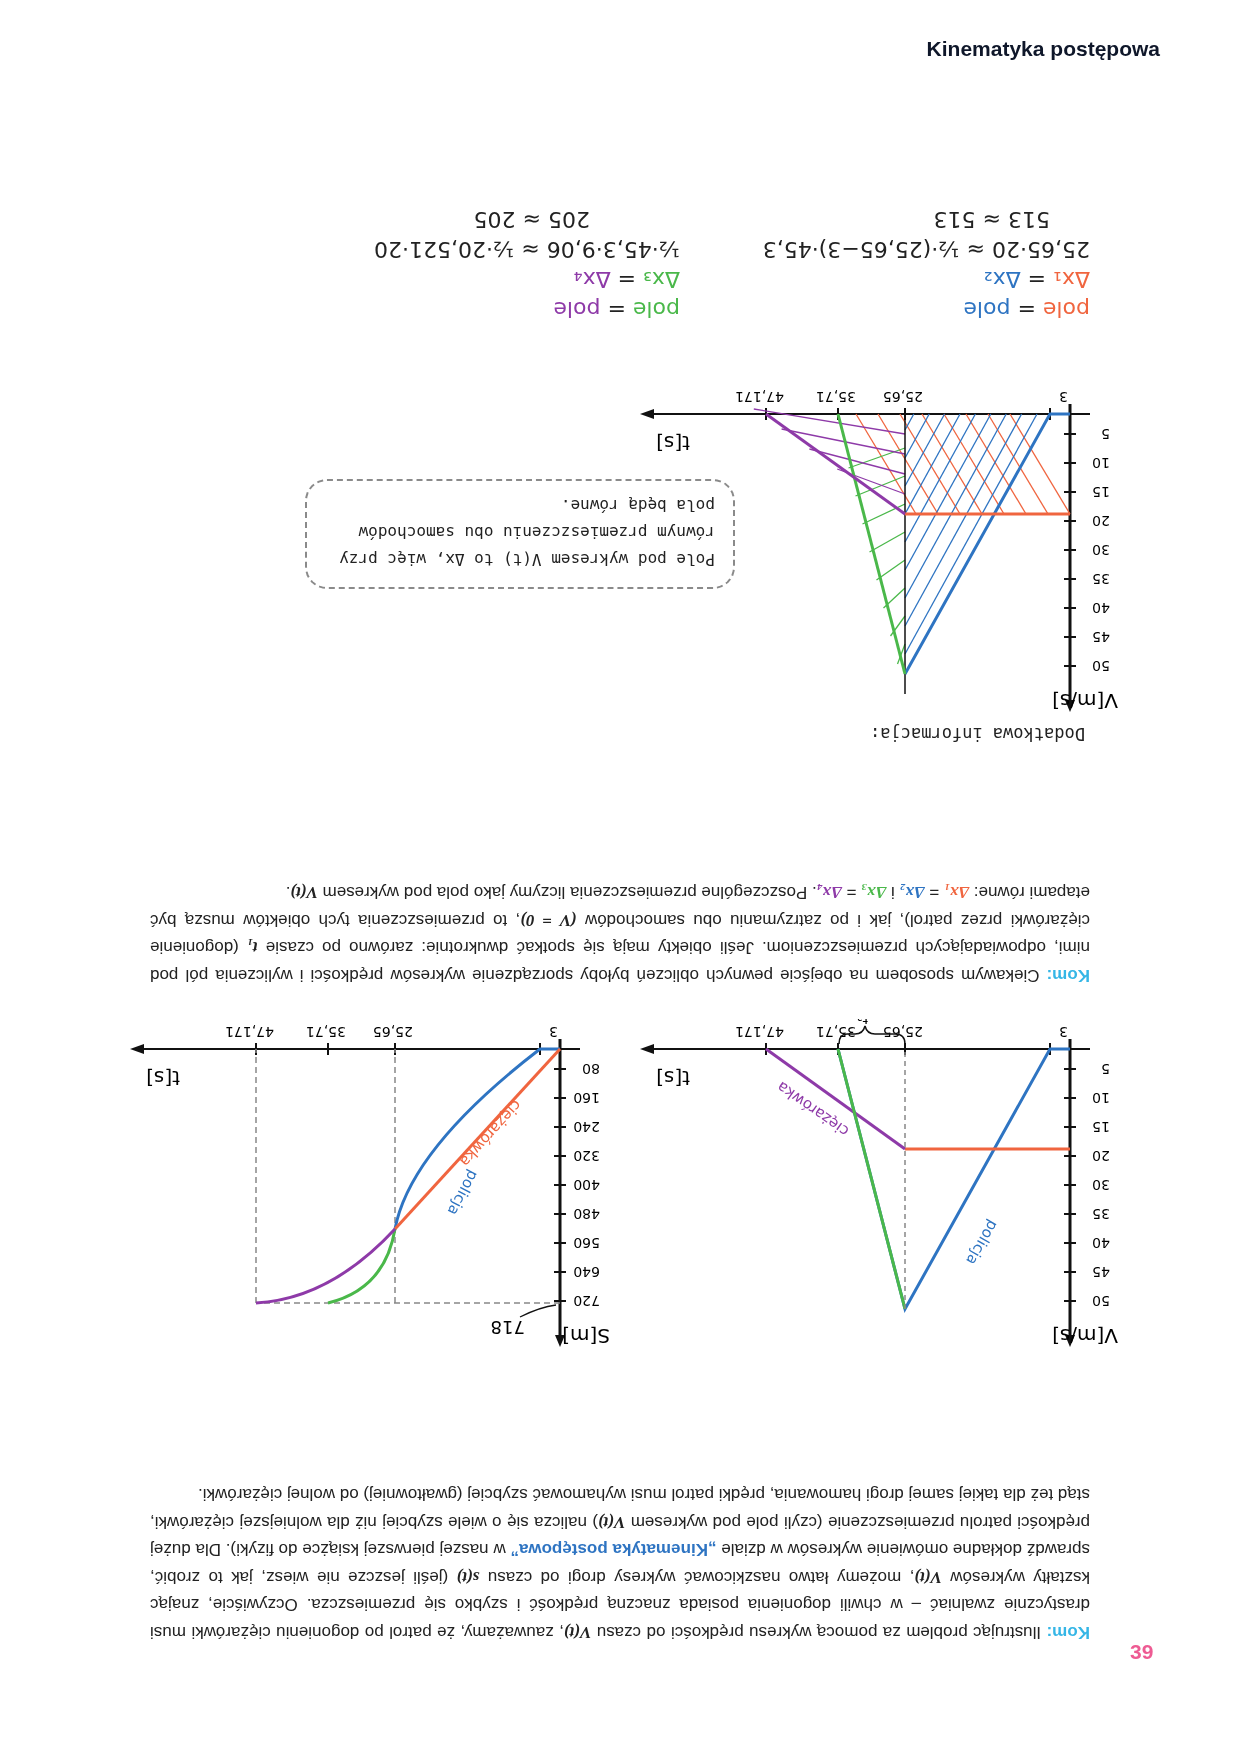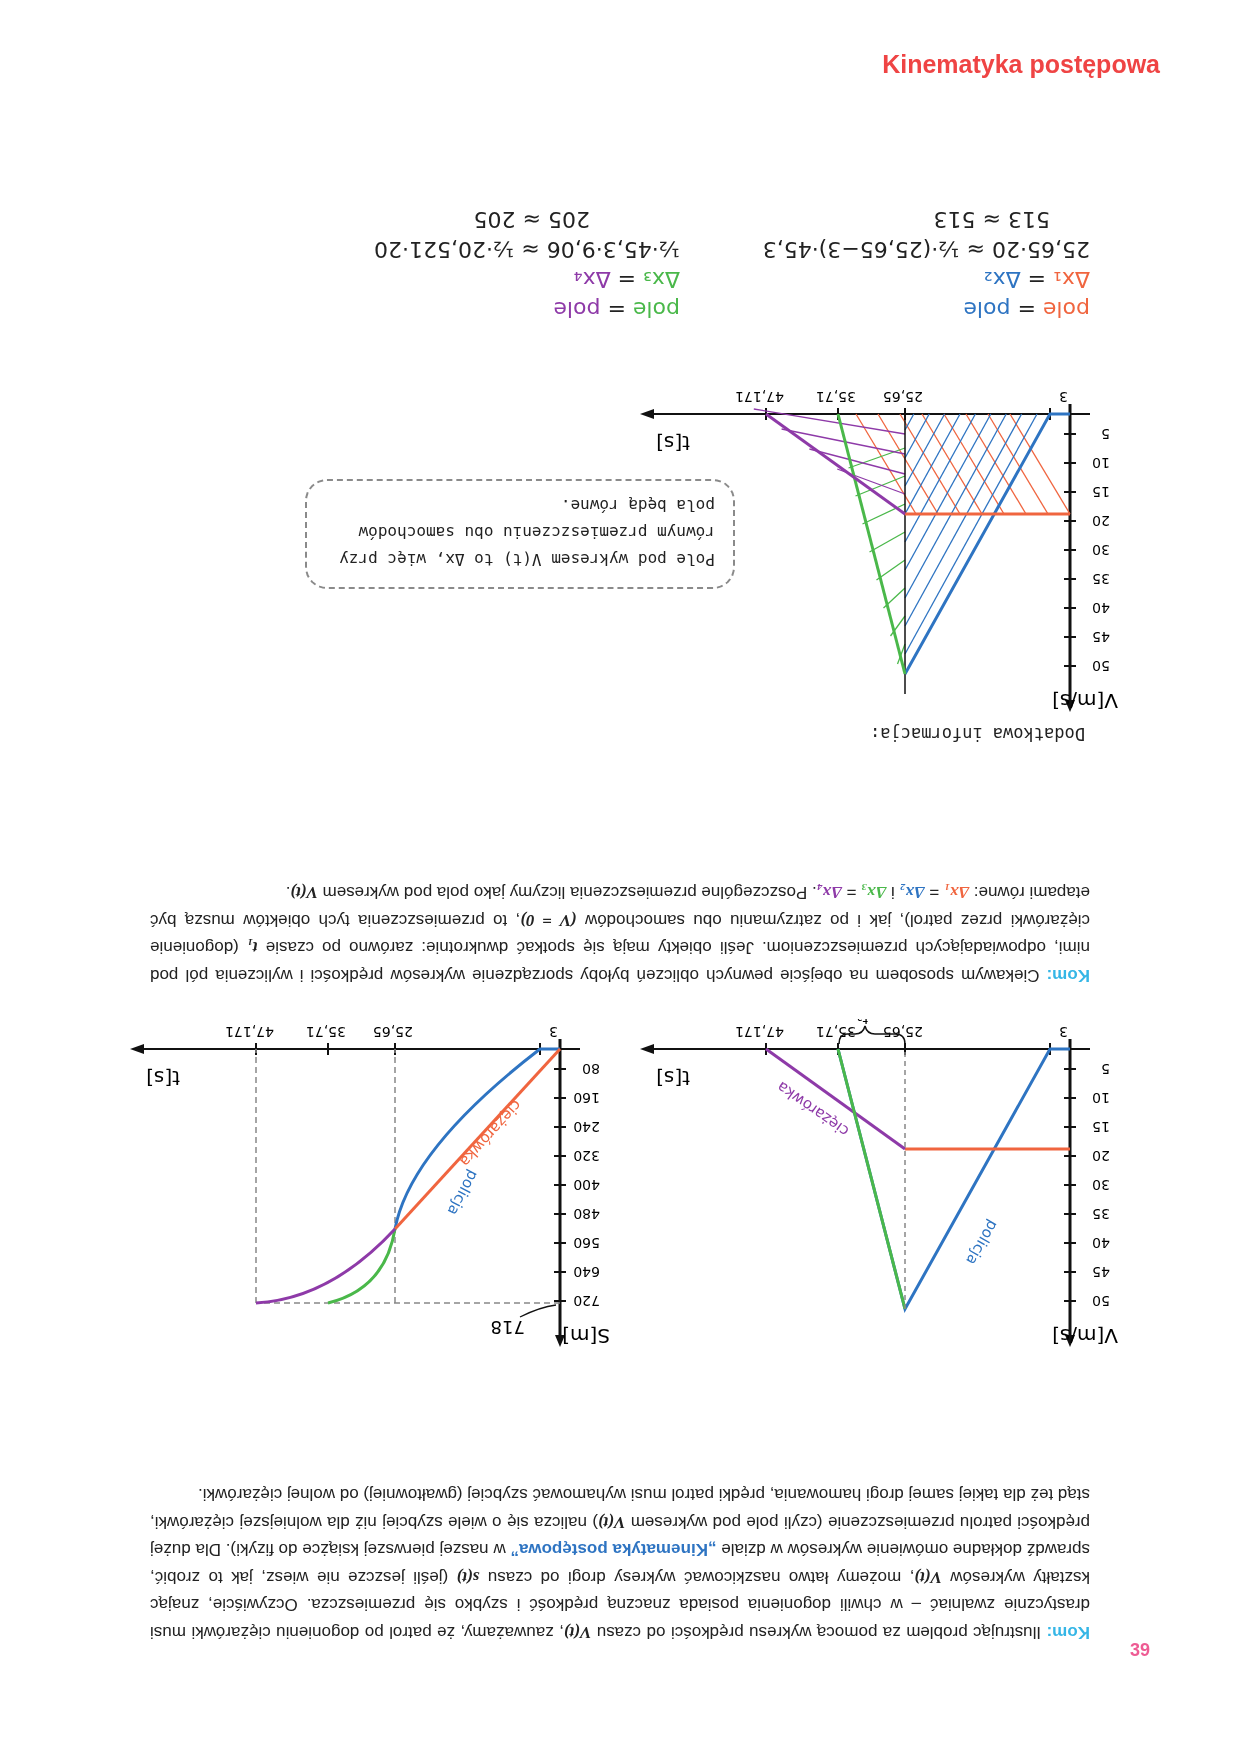--- a/index.html
+++ b/index.html
@@ -1,18 +1,18 @@
 <!DOCTYPE html>
 <html><head>
 <meta charset="utf-8">
 <style>
   html,body{margin:0;padding:0;background:#fff;}
   body{width:1240px;height:1754px;position:relative;overflow:hidden;font-family:"DejaVu Sans","Liberation Sans",sans-serif;color:#222;}
-  .header{position:absolute;top:50px;right:80px;color:#ef4444;font-weight:bold;font-size:25px;font-family:"Liberation Sans",sans-serif;}
-  .pagenum{position:absolute;top:1640px;left:1130px;color:#ee5b93;font-weight:bold;font-size:18px;font-family:"Liberation Sans",sans-serif;text-align:center;}
+  .header{position:absolute;top:37px;right:80px;color:#0f172a;font-weight:bold;font-size:21px;font-family:"Liberation Sans",sans-serif;}
+  .pagenum{position:absolute;top:1640px;left:1130px;color:#ee5b93;font-weight:bold;font-size:21px;font-family:"Liberation Sans",sans-serif;text-align:center;}
   
   .rot{position:absolute;left:0;top:0;width:1240px;height:1754px;transform:rotate(180deg);transform-origin:620px 877px;}
   .para{position:absolute;left:150px;width:940px;font-size:17px;line-height:27.5px;text-align:justify;font-family:"Liberation Sans",sans-serif;color:#222;}
   .para .kom{color:#35b6e6;font-weight:bold;}
   .para .link{color:#2e74c2;font-weight:bold;}
   .para b.m{font-family:"Liberation Serif",serif;font-style:italic;font-weight:bold;}
   .info-title{position:absolute;left:155px;top:1010px;font-size:17px;font-family:"DejaVu Sans Mono",monospace;}
   .infobox{position:absolute;left:505px;top:1165px;width:430px;height:110px;border:2px dashed #8a8a8a;border-radius:22px;padding:14px 18px;box-sizing:border-box;font-family:"DejaVu Sans Mono",monospace;font-size:16px;line-height:27px;}
   svg text{font-family:"DejaVu Sans",sans-serif;}
   .eq{position:absolute;font-family:"DejaVu Sans",sans-serif;font-size:22px;line-height:30px;color:#222;white-space:nowrap;}

